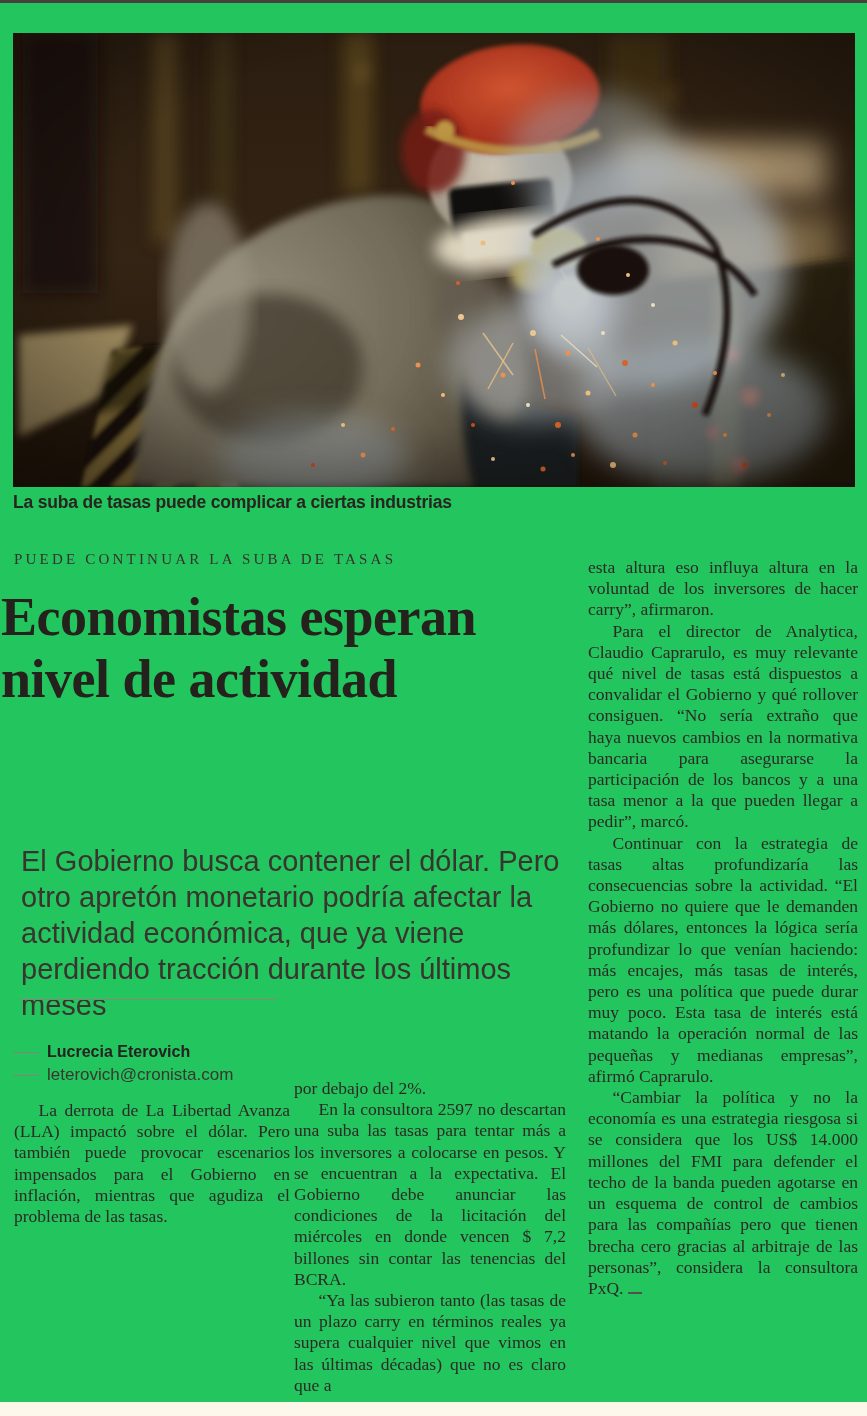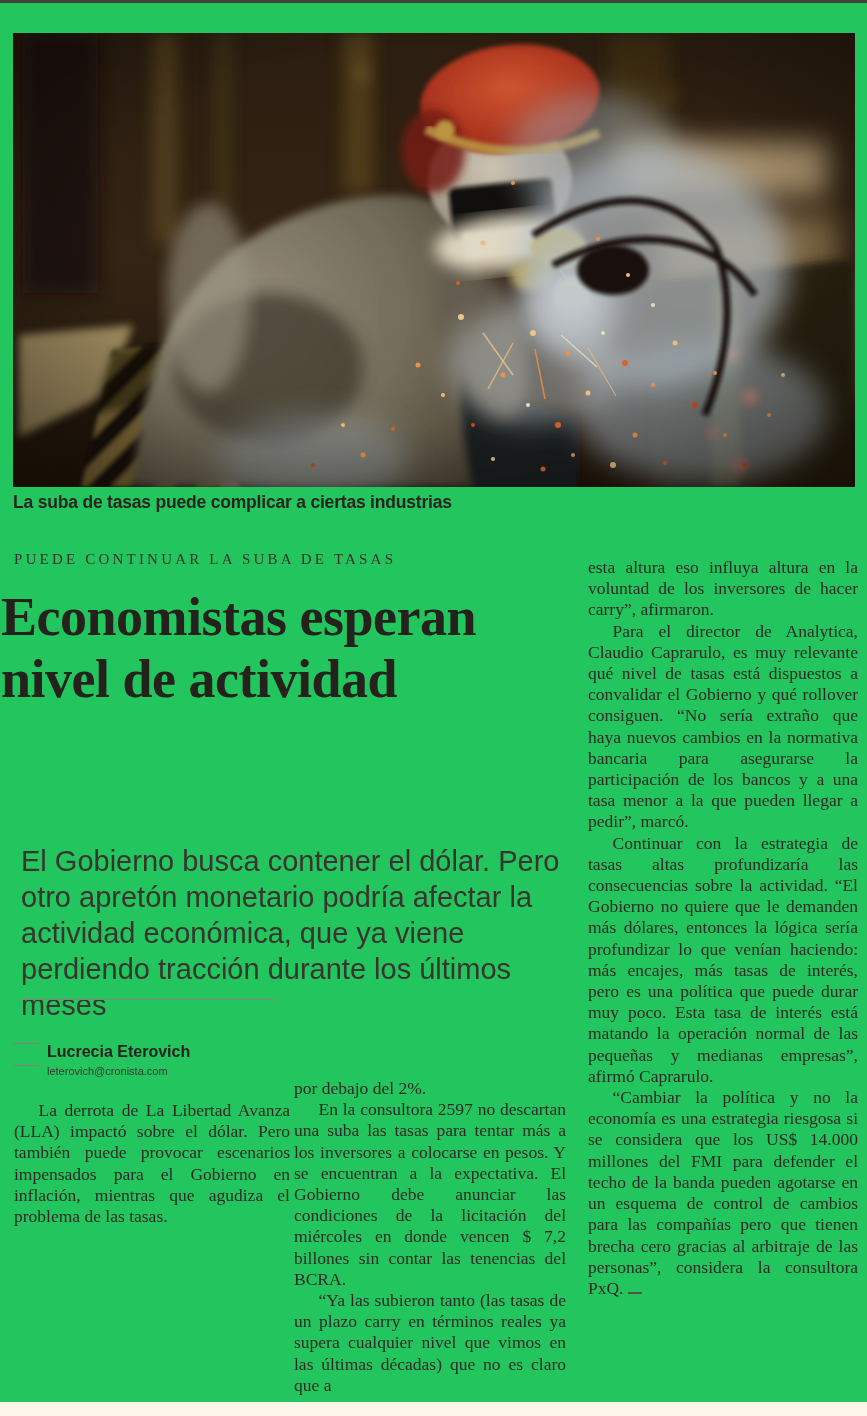--- a/index.html
+++ b/index.html
@@ -32,24 +32,24 @@
   h1.headline span{display:block;}
   .deck{
     position:absolute;left:13px;top:843px;width:548px;
     font-family:Liberation Sans, sans-serif;font-size:29px;line-height:36px;
     color:#39342e;
     margin-left:8px;
   }
   .deck-rule{position:absolute;left:19px;top:999px;width:258px;height:1px;background:#8d857c;}
 
   .byline{position:absolute;left:13px;top:1043px;width:276px;font-family:"Liberation Sans",sans-serif;}
-  .byline .row{display:flex;align-items:flex-start;margin-bottom:4px;}
+  .byline .row{display:flex;align-items:center;margin-bottom:4px;}
   .byline .dash{width:26px;height:1px;background:#8a8178;margin-right:8px;flex:none;}
   .byline .author{font-weight:bold;font-size:16px;color:#262220;}
-  .byline .email{font-size:11px;color:#3a3630;}
+  .byline .email{font-size:17px;color:#3a3630;}
 
   .col{position:absolute;font-family:"Liberation Serif",serif;font-size:17.5px;
        line-height:21.2px;color:#2d2925;text-align:justify;}
   .col p{margin:0;text-indent:1.4em;}
   .col p.noindent{text-indent:0;}
   .col-left{left:14px;top:1100px;width:276px;}
   .col-mid{left:294px;top:1046px;width:272px;margin-top:32px;}
   .col-right{left:588px;top:557px;width:270px;}
   .col p.endmark::after{
     content:"";display:inline-block;width:14px;height:2px;

